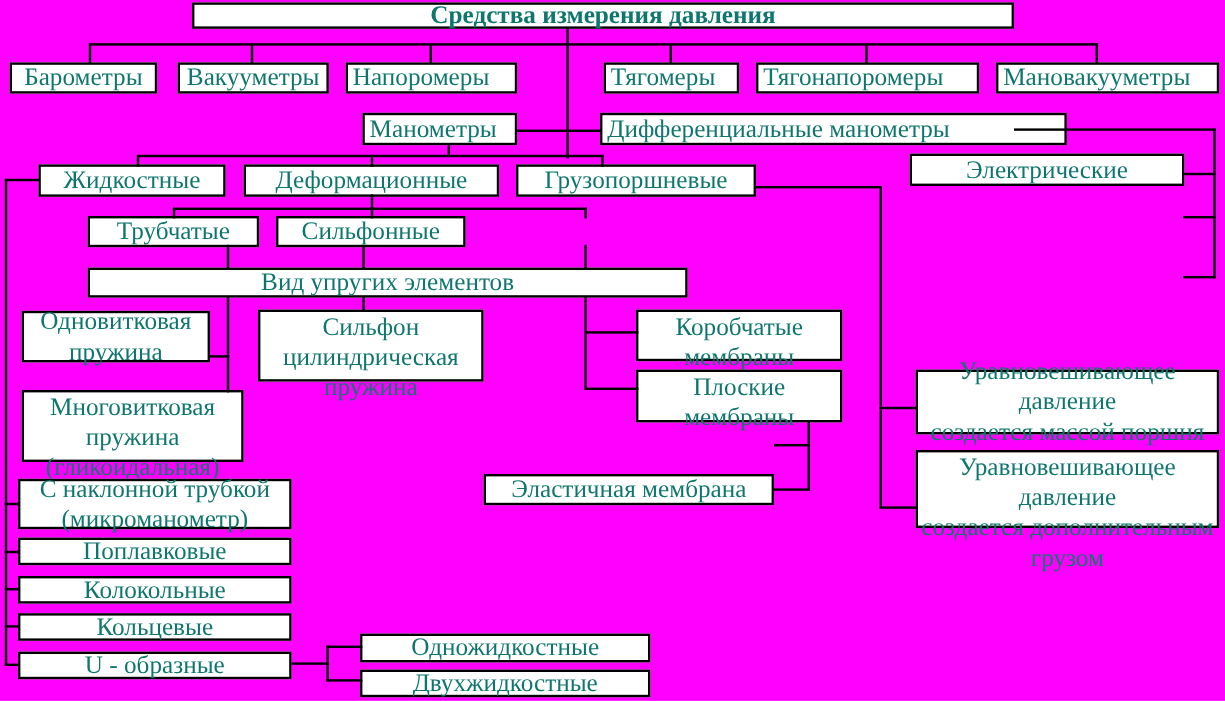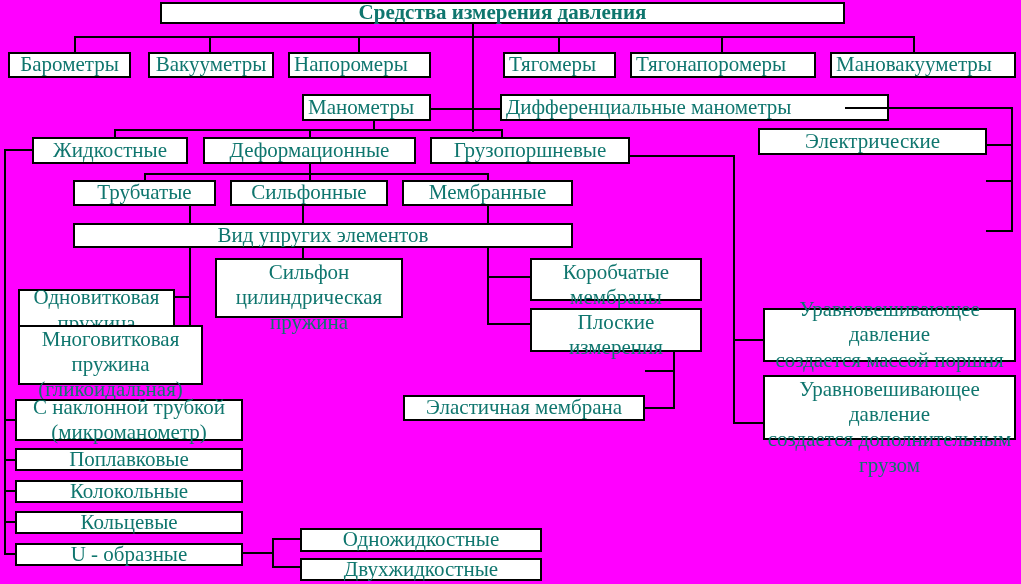--- a/index.html
+++ b/index.html
@@ -46,33 +46,32 @@
   <div class="box left" style="left:500px;top:94px;width:389px;height:27px">Дифференциальные манометры</div>
 
   <div class="box" style="left:32px;top:137px;width:156px;height:27px">Жидкостные</div>
   <div class="box" style="left:203px;top:137px;width:213px;height:27px">Деформационные</div>
   <div class="box" style="left:430px;top:137px;width:200px;height:27px">Грузопоршневые</div>
 
   <div class="box" style="left:758px;top:128px;width:229px;height:27px">Электрические</div>
 
   <div class="box" style="left:73px;top:180px;width:143px;height:26px">Трубчатые</div>
   <div class="box" style="left:230px;top:180px;width:158px;height:26px">Сильфонные</div>
-  <div class="box" style="left:402px;top:180px;width:171px;height:26px">Мембранные</div>
 
   <div class="box" style="left:73px;top:223px;width:500px;height:25px">Вид упругих элементов</div>
 
-  <div class="box" style="left:18px;top:289px;width:157px;height:43px">Одновитковая
+  <div class="box" style="left:18px;top:259px;width:157px;height:43px">Одновитковая
 пружина</div>
   <div class="box top" style="left:215px;top:258px;width:188px;height:60px">Сильфон
 цилиндрическая пружина</div>
   <div class="box top" style="left:18px;top:325px;width:185px;height:60px">Многовитковая пружина
 (гликоидальная)</div>
 
   <div class="box top" style="left:530px;top:258px;width:172px;height:43px">Коробчатые мембраны</div>
-  <div class="box top" style="left:530px;top:308px;width:172px;height:44px">Плоские измерения</div>
+  <div class="box top" style="left:530px;top:308px;width:172px;height:44px">Плоские мембраны</div>
   <div class="box" style="left:403px;top:395px;width:242px;height:26px">Эластичная мембрана</div>
 
   <div class="box" style="left:763px;top:308px;width:253px;height:54px">Уравновешивающее давление
 создается массой поршня</div>
   <div class="box top" style="left:763px;top:375px;width:253px;height:65px">Уравновешивающее давление
 создается дополнительным грузом</div>
 
   <div class="box" style="left:15px;top:448px;width:228px;height:23px">Поплавковые</div>
   <div class="box" style="left:15px;top:399px;width:228px;height:42px">С наклонной трубкой
 (микроманометр)</div>

